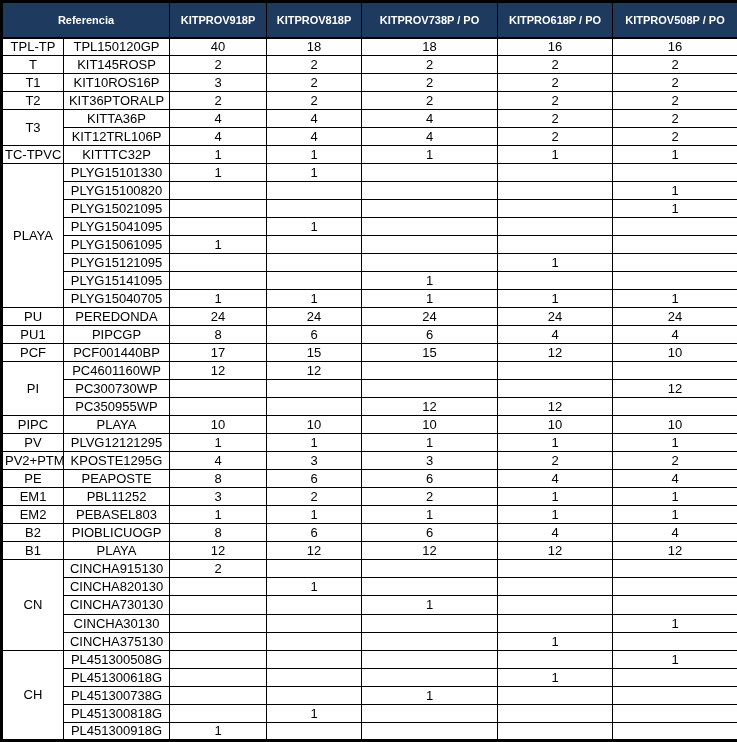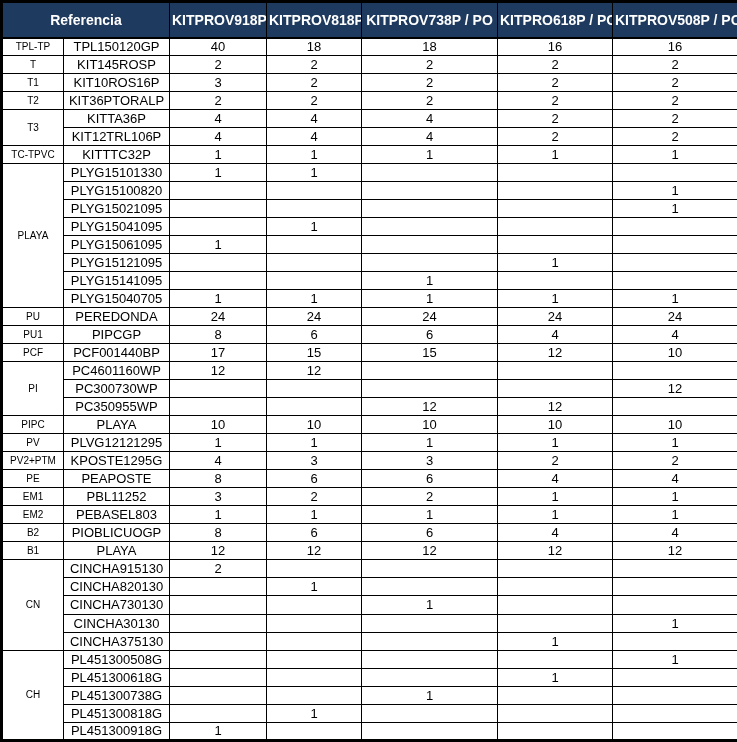--- a/index.html
+++ b/index.html
@@ -34,32 +34,32 @@
     vertical-align: middle;
     padding: 0 2px;
     overflow: hidden;
     white-space: nowrap;
     box-sizing: border-box;
   }
   thead th {
     background: var(--header-bg);
     color: var(--header-text);
     font-weight: bold;
-    font-size: 14px;
+    font-size: 11px;
     height: 36px;
     border-bottom: 2px solid var(--grid);
   }
   tbody td {
     background: var(--cell-bg);
     color: var(--text);
     font-size: 13px;
     height: 17px;
   }
   td.cat {
-    font-size: 10px;
+    font-size: 13px;
   }
 </style>
 </head>
 <body>
 
 <div class="table-wrap">
   <table>
     <colgroup>
       <col style="width:62px">
       <col style="width:106px">

